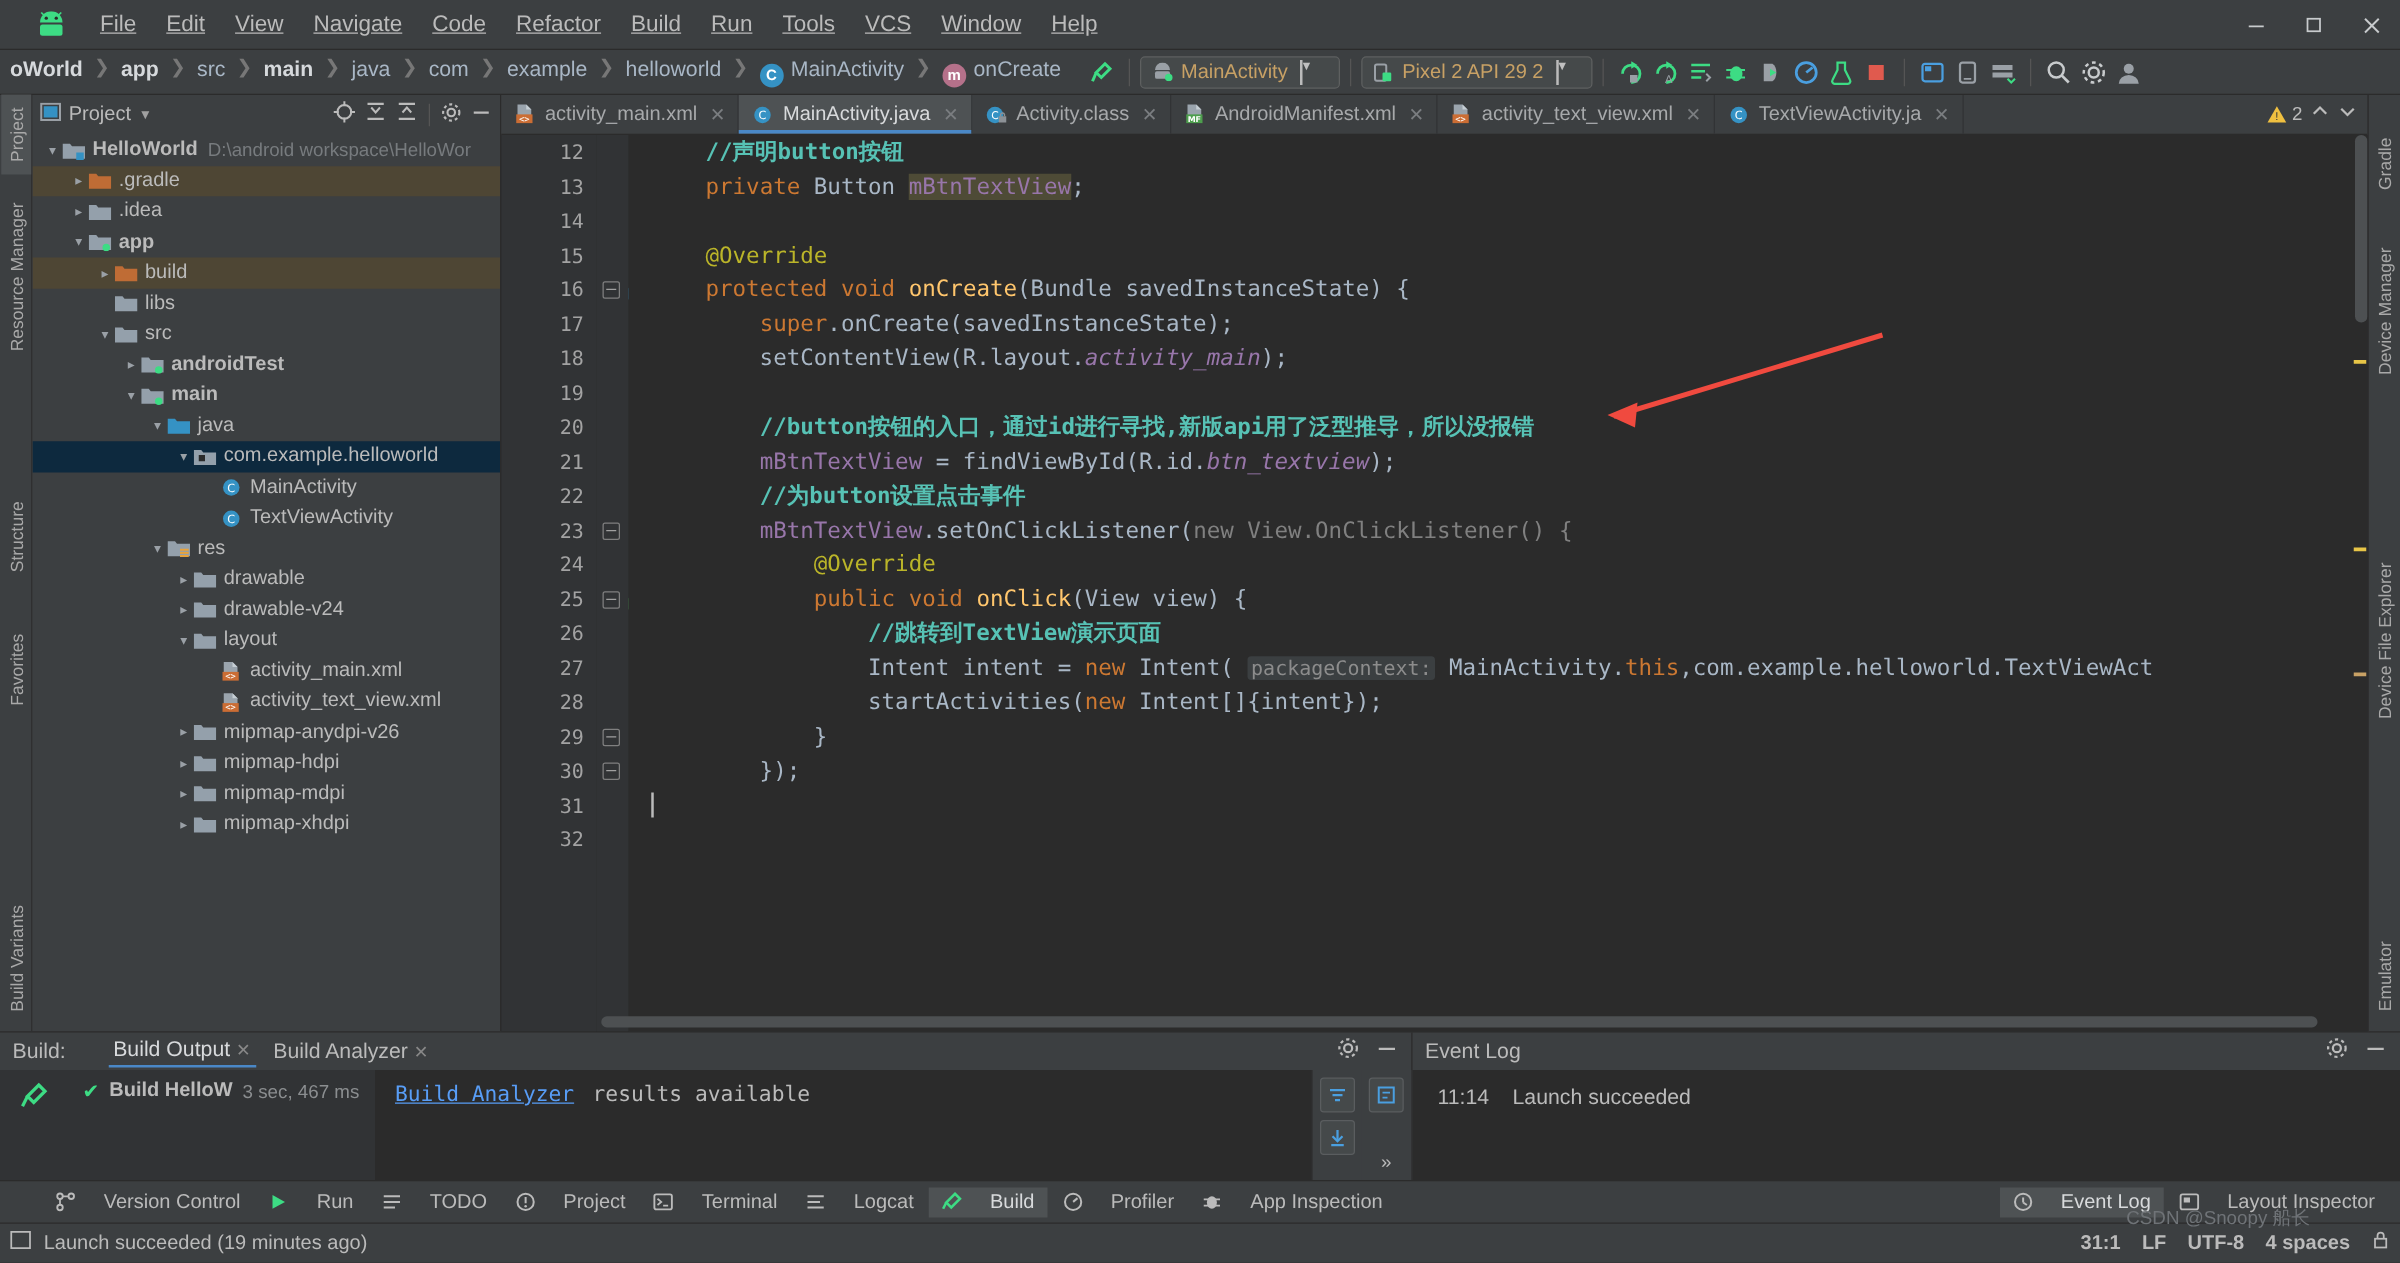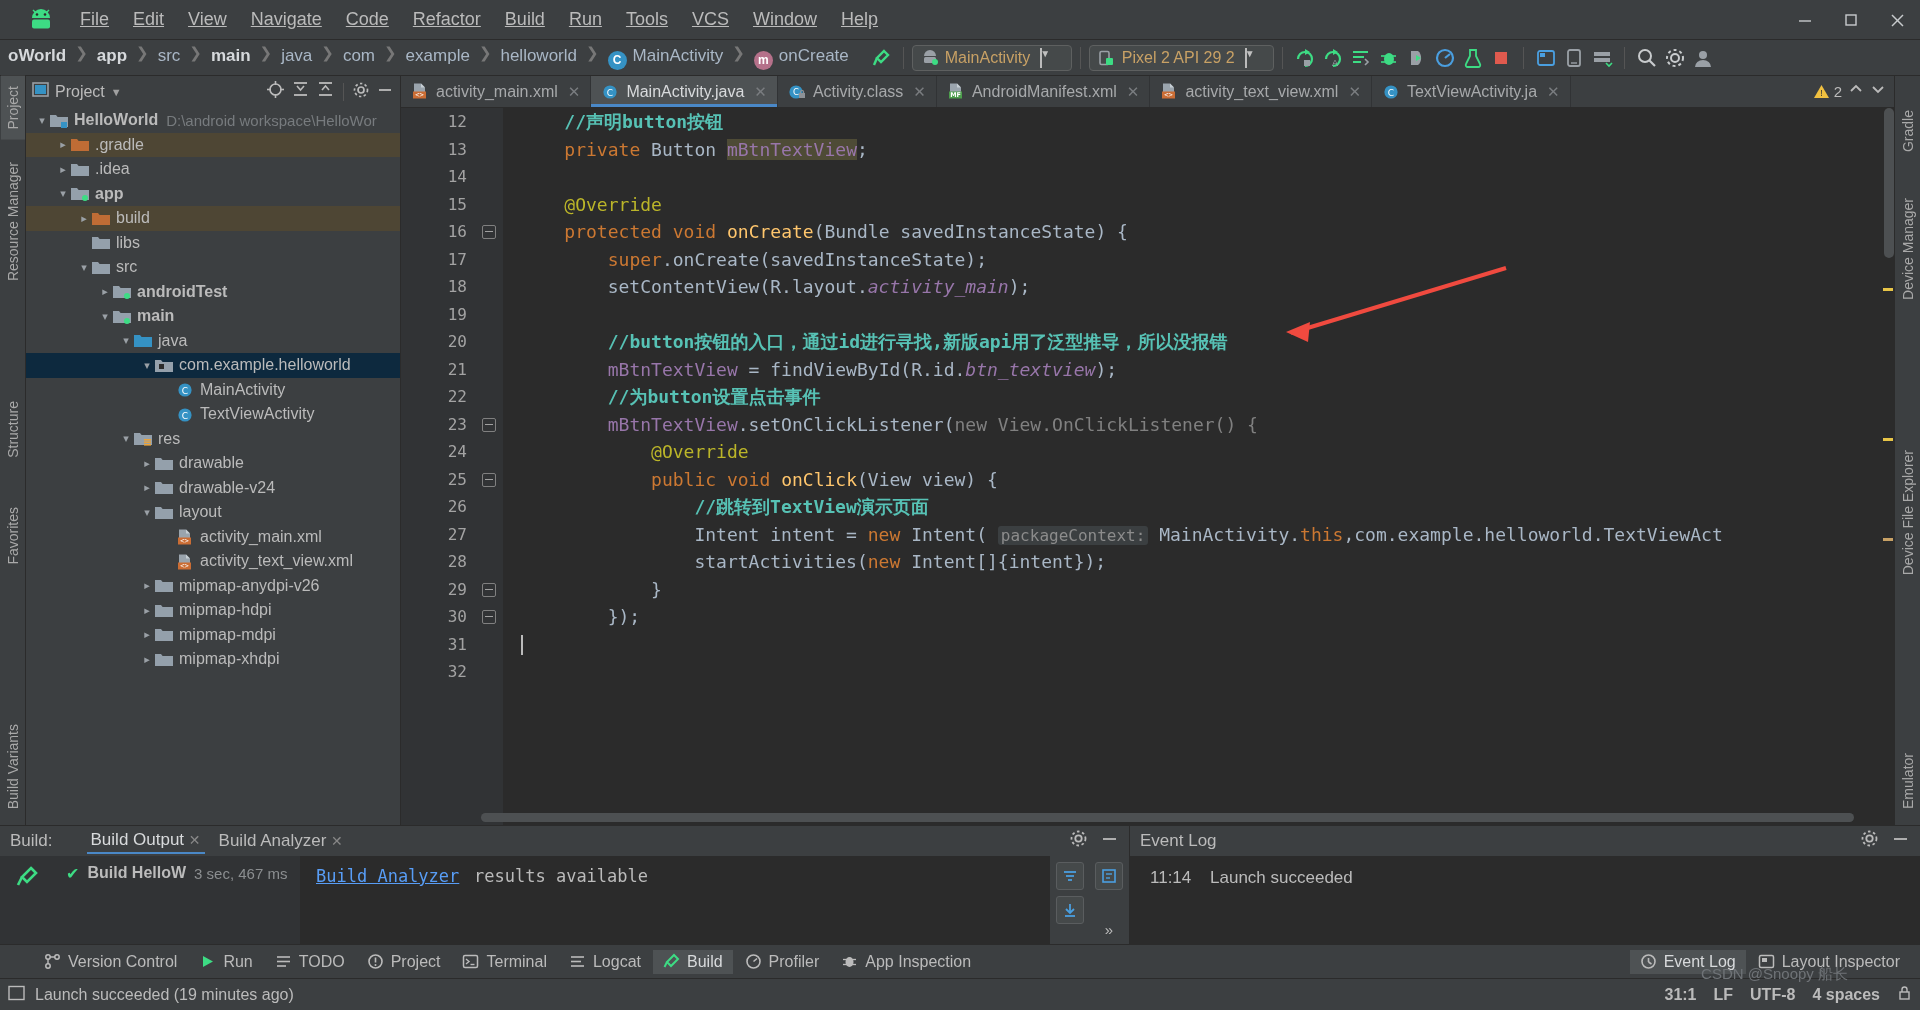--- a/index.html
+++ b/index.html
@@ -155,21 +155,21 @@
   .blink { color:#589df6; text-decoration:underline; font-family:"DejaVu Sans Mono", monospace; font-size:17px;}
   .bstrip { width:40px; flex:0 0 40px; background:#3c3f41; display:flex; flex-direction:column;
     align-items:center; padding-top:6px; gap:6px; border-left:1px solid #2b2b2b;}
   .sqbtn { width:28px; height:28px; border:1px solid #5a5d5f; border-radius:3px; background:#45494a;
     display:flex; align-items:center; justify-content:center; }
   .evtcontent { flex:1 1 auto; background:#2b2b2b; padding:12px 20px; font-size:17px; color:#bbb;}
 
   
   .toolbar-bottom { height:34px; flex:0 0 34px; display:flex; align-items:center; background:#3c3f41;
     border-top:1px solid #2b2b2b; padding-left:34px; gap:2px; }
-  .twbtn { display:flex; align-items:center; gap:7px; padding:3px 10px; font-size:16px; color:#bbb; }
+  .twbtn { display:flex; align-items:center; gap:22px; padding:3px 10px; font-size:16px; color:#bbb; }
   .twbtn.active { background:#4e5254; color:#d8dadc;}
   .tw-right { margin-left:auto; display:flex; align-items:center; gap:2px; padding-right:10px;}
   .statusbar { height:32px; flex:0 0 32px; display:flex; align-items:center; background:#3c3f41;
     border-top:1px solid #2b2b2b; padding:0 8px; gap:10px; font-size:16px; color:#bbb; }
   .status-right { margin-left:auto; display:flex; align-items:center; gap:17px;font-weight:bold; }
 </style>
 </head>
 <body>
 
 <div class="app">

